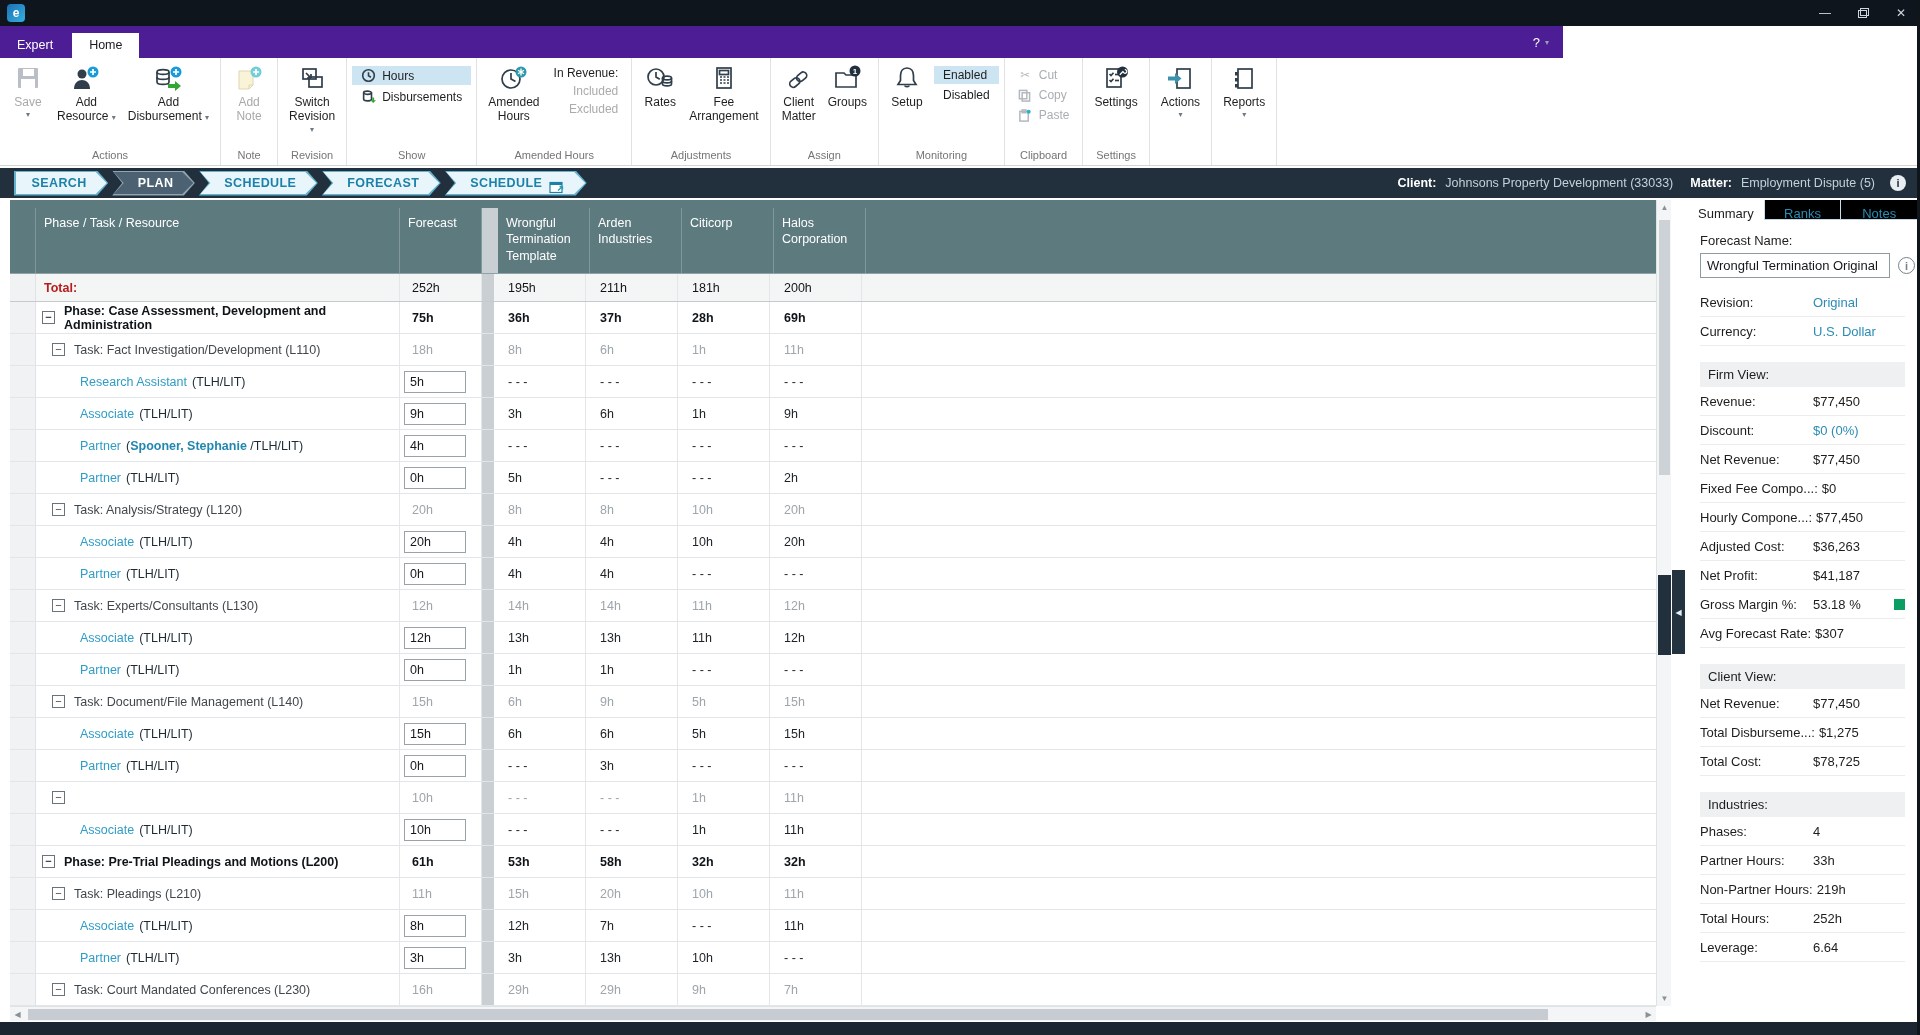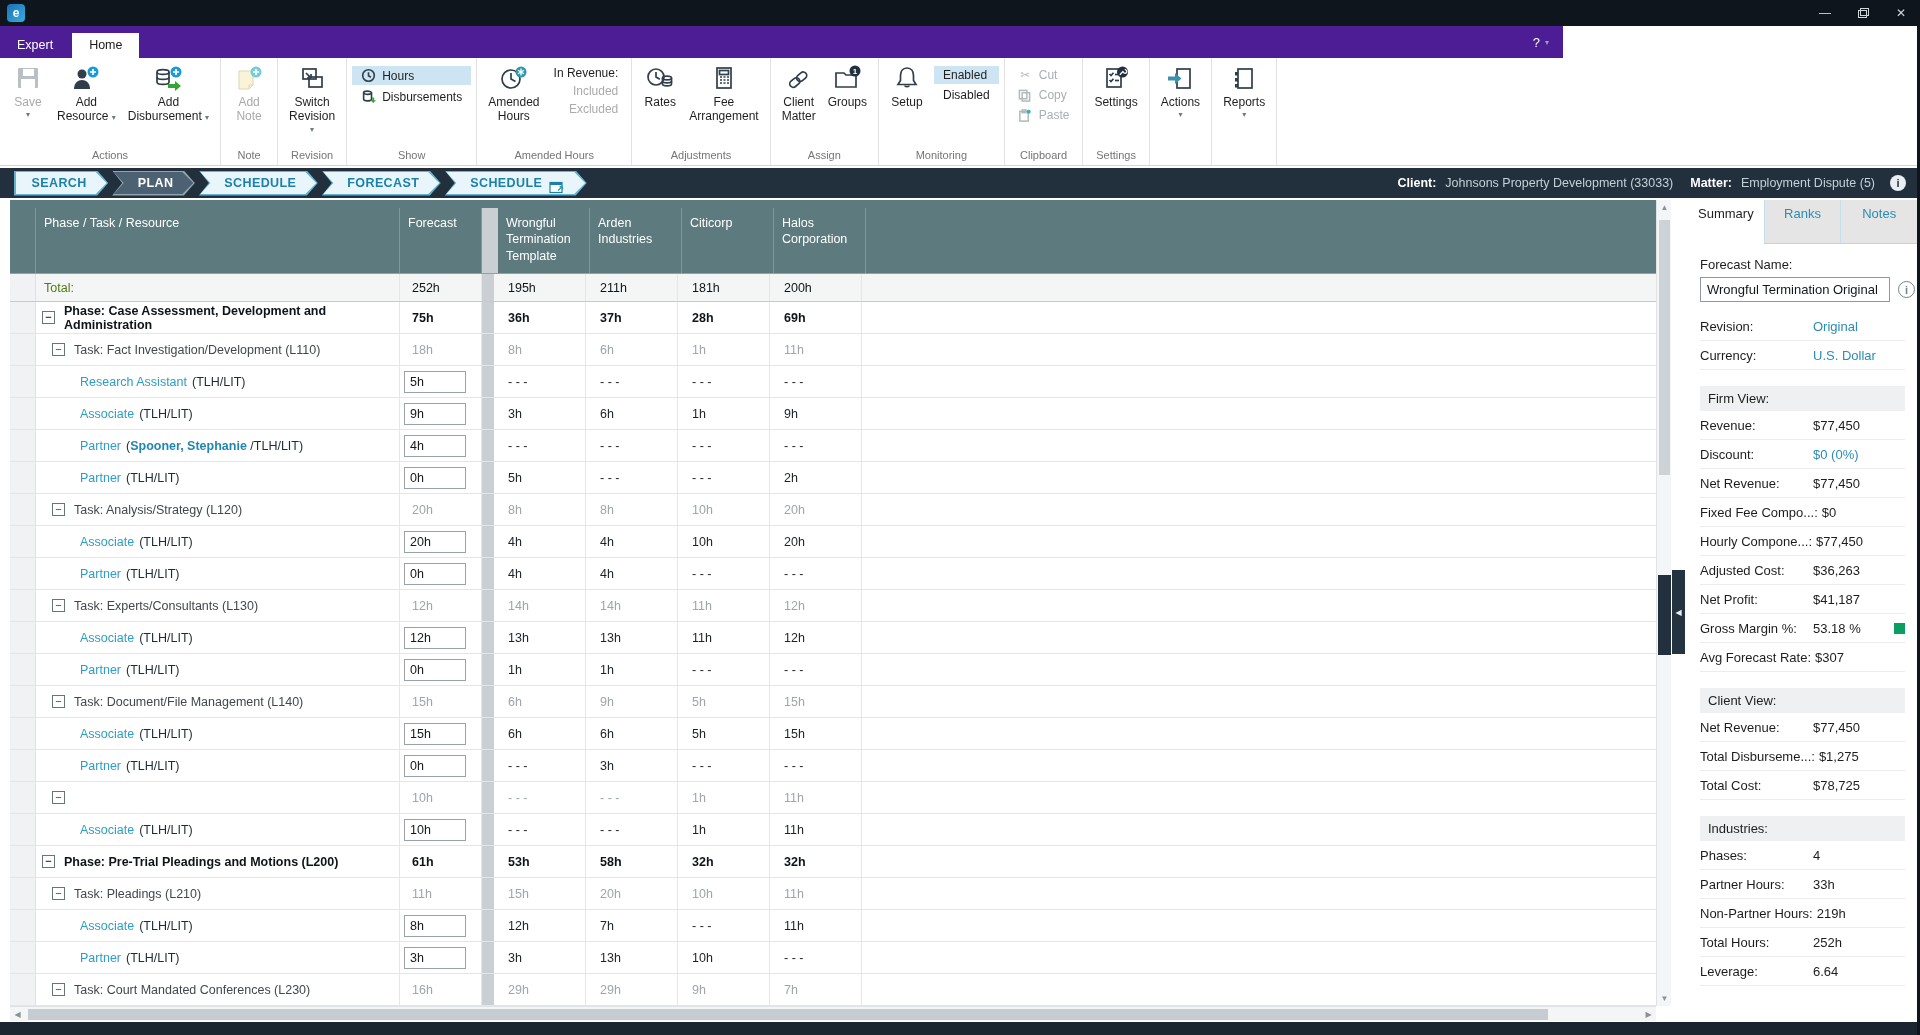--- a/index.html
+++ b/index.html
@@ -78,21 +78,21 @@
   .g-row { display:flex; height:32px; align-items:center; border-bottom:1px solid #e3e6e8; font-size:12.5px; }
   .g-row.total { height:28px; background:#f4f5f5; border-bottom:1px solid #c4cacd; }
   .c { height:100%; display:flex; align-items:center; }
   .g-gutter { width:26px; background:#f1f2f3; border-right:1px solid #e0e3e5; }
   .g-main { width:364px; border-right:1px solid #e4e7e9; }
   .g-forecast { width:82px; border-right:1px solid #e4e7e9; padding-left:4px; }
   .g-div { width:12px; background:#c9cfd3; }
   .g-tmpl { width:92px; border-right:1px solid #e4e7e9; padding-left:14px; }
   .g-fill { flex:1; }
 
-  .total .g-main { padding-left:8px; font-weight:normal; color:#4d7c0f; }
+  .total .g-main { padding-left:8px; font-weight:bold; color:#b91c1c; }
   .total .g-forecast { padding-left:12px; color:#101418; }
   .total .g-tmpl { color:#101418; }
 
   .phase .g-main { padding-left:6px; font-weight:bold; color:#0f1419; }
   .phase .g-forecast { padding-left:12px; font-weight:bold; color:#0f1419; }
   .phase .g-tmpl { font-weight:bold; color:#0f1419; }
 
   .task .g-main { padding-left:16px; color:#41474c; }
   .task .g-forecast { padding-left:12px; color:#9ea5ab; }
   .task .g-tmpl { color:#9ea5ab; }
@@ -119,21 +119,21 @@
   .hs-left,.hs-right { position:absolute; top:0; width:15px; height:15px; color:#8a9298; font-size:8px;
     display:flex; align-items:center; justify-content:center; }
   .hs-left{left:0;} .hs-right{right:0;}
   .hs-thumb { position:absolute; top:2px; height:11px; left:18px; width:1520px; background:#c6ccd1; }
 
   .splitter-handle { position:absolute; left:1672px; top:570px; width:13px; height:84px; background:#243340;
     color:#e8eef2; display:flex; align-items:center; justify-content:center; font-size:8px; }
 
   
   .panel { position:absolute; left:1688px; top:200px; width:229px; height:822px; background:#fff; }
-  .ptabs { display:flex; height:44px; background:#e5e5e5; border-bottom:1px solid #b9d7e5; }
+  .ptabs { display:flex; height:20px; background:#000000; border-bottom:1px solid #b9d7e5; }
   .ptab { flex:1; text-align:center; line-height:27px; font-size:13px; color:#2b8cb4; border-left:1px solid #c5dfec; }
   .ptab:first-child { border-left:none; }
   .ptab.active { background:#fff; color:#1d1d1d; border-bottom:1px solid #fff; margin-bottom:-1px; }
   .pcontent { padding:0 12px; }
   .pname-label { margin-top:13px; font-size:13px; color:#1d1d1d; }
   .pname-row { display:flex; align-items:center; margin-top:5px; }
   .pname-input { flex:1; height:25px; border:1px solid #8d9aa1; font-size:13px; padding:0 6px;
     font-family:"Liberation Sans",sans-serif; color:#14181b; }
   .pinfo { width:17px; height:17px; border-radius:50%; border:1.5px solid #76828a; color:#76828a;
     font-size:11px; font-weight:bold; display:flex; align-items:center; justify-content:center; margin-left:8px; flex:none; }

